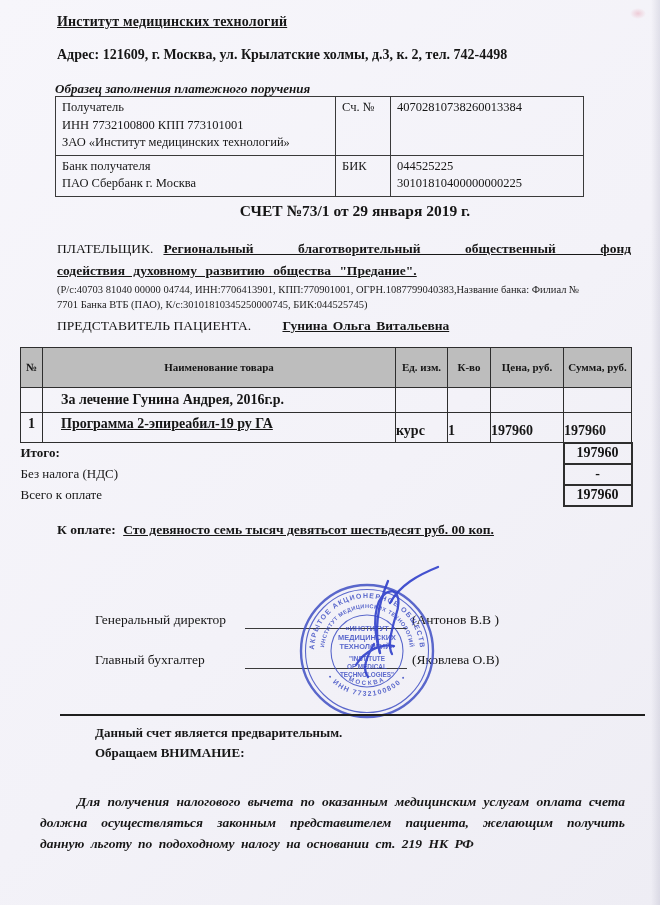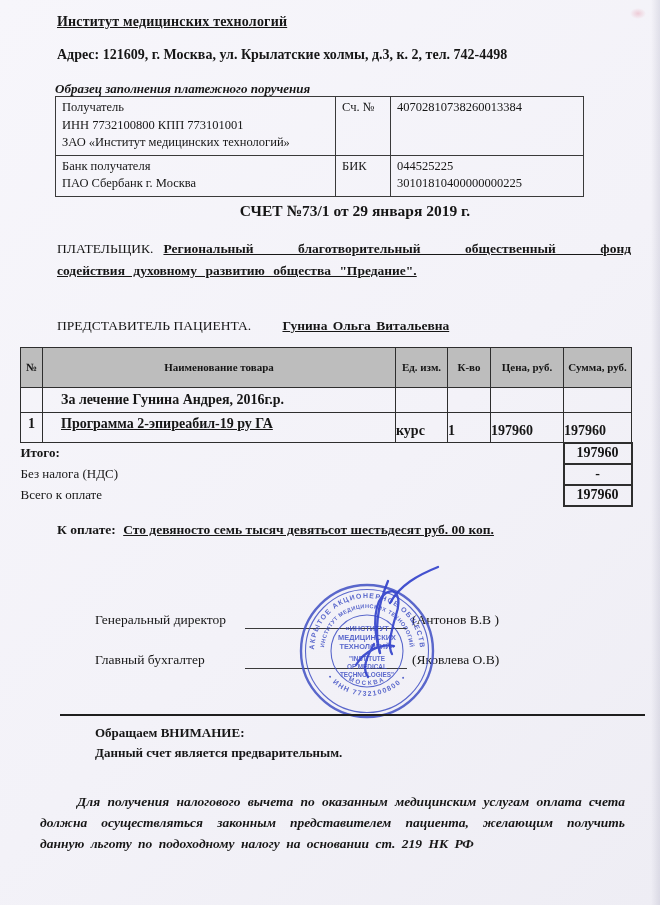--- a/index.html
+++ b/index.html
@@ -110,20 +110,21 @@
     </table>
 
   <div class="invoice-title">СЧЕТ №73/1  от 29 января 2019 г.</div>
 
   <div class="payer-block">
     <div class="payer-line1">
       <span class="payer-label">ПЛАТЕЛЬЩИК.</span>
       <span class="payer-name-l1">Региональный благотворительный общественный фонд</span>
     </div>
     <div class="payer-name-l2">содействия духовному развитию общества "Предание".</div>
+    <div class="payer-details">(Р/с:40703 81040 00000 04744, ИНН:7706413901, КПП:770901001, ОГРН.1087799040383,Название банка: Филиал № 7701 Банка ВТБ (ПАО), К/с:30101810345250000745, БИК:044525745)</div>
   </div>
 
   <div class="rep-line">
     <span>ПРЕДСТАВИТЕЛЬ ПАЦИЕНТА.</span>
     <span class="rep-name">Гунина Ольга Витальевна</span>
   </div>
 
   <table class="items-table">
     <colgroup>
       <col style="width:22px">
@@ -220,18 +221,18 @@
       <path d="M 88,28 C 78,52 74,78 80,100"></path>
       <path d="M 80,100 C 72,72 74,48 86,40 C 96,34 102,44 96,62 C 90,82 88,94 92,101"></path>
       <path d="M 56,112 C 64,98 82,90 94,93"></path>
       <path d="M 74,91 C 66,105 62,116 68,124"></path>
     </g>
   </svg>
 
   <div class="rule"></div>
 
   <div class="notice">
+    <div>Данный счет является предварительным.</div>
     <div>Обращаем ВНИМАНИЕ:</div>
-    <div>Данный счет является предварительным.</div>
   </div>
 
   <div class="footer-note">Для получения налогового вычета по оказанным медицинским услугам оплата счета должна осуществляться законным представителем пациента, желающим получить данную льготу по подоходному налогу на основании ст. 219 НК РФ</div>
 </div>
 
 </body></html>

